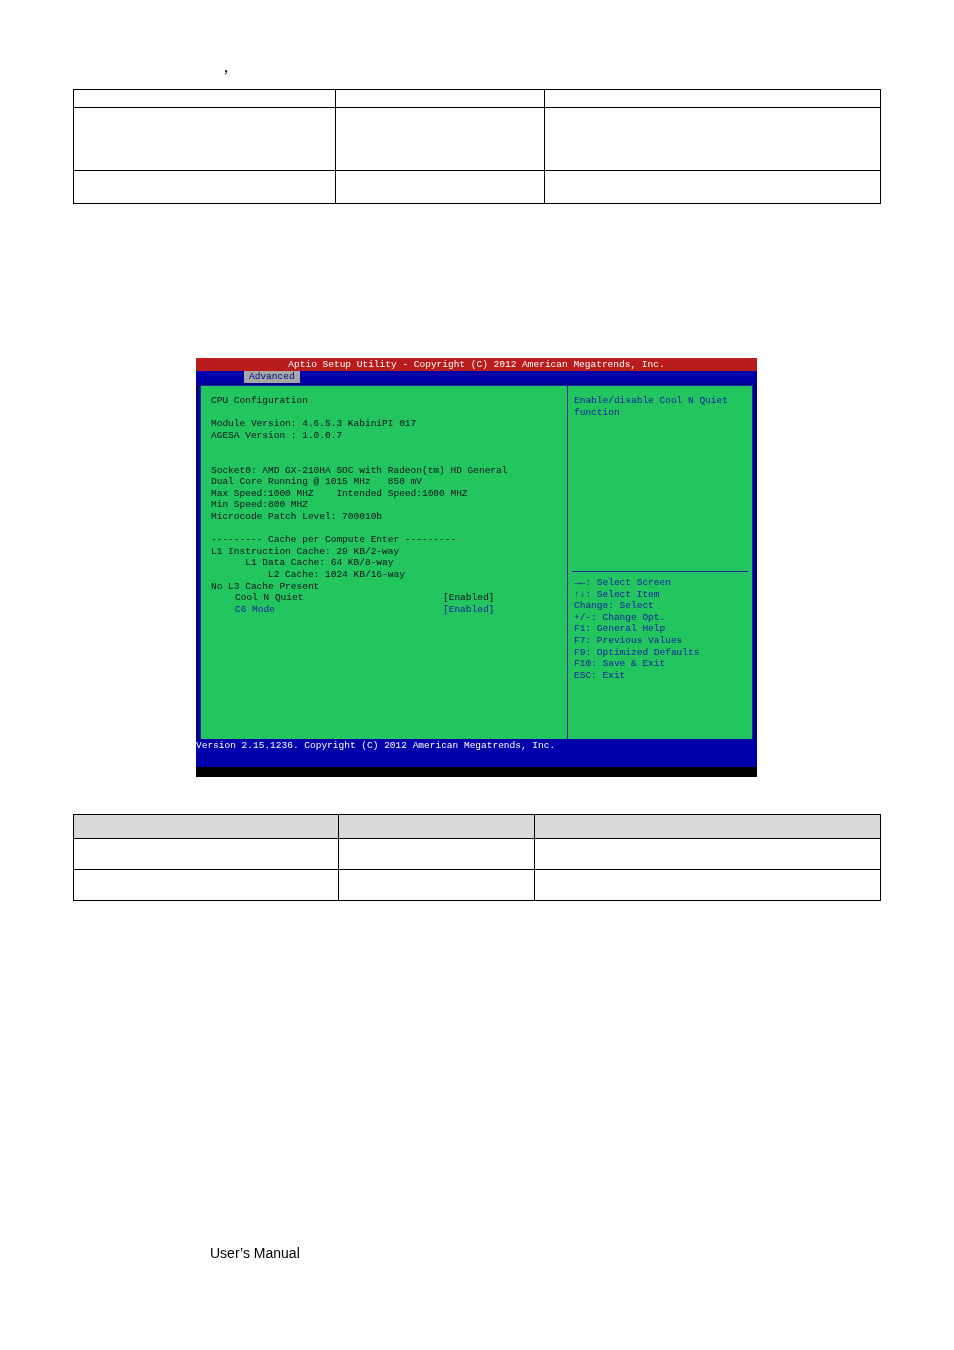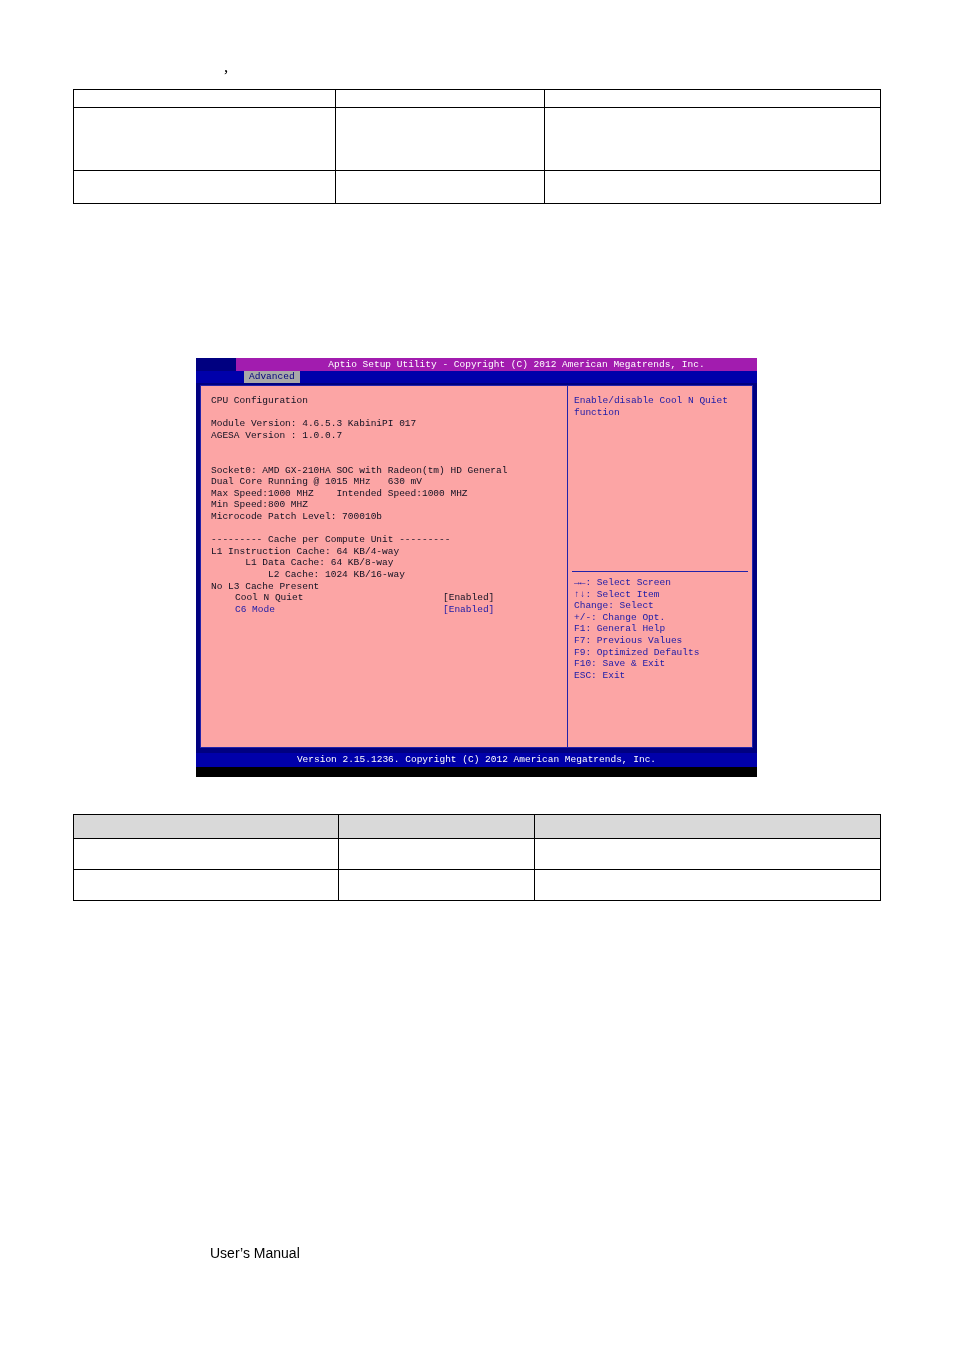--- a/index.html
+++ b/index.html
@@ -66,47 +66,46 @@
     font-family: "Liberation Mono", "DejaVu Sans Mono", monospace;
     font-size: 9.5px;
     line-height: 11.6px;
     color: #ffffff;
     letter-spacing: 0px;
     overflow: hidden;
   }
   .bios-titlebar {
     position: absolute;
     left: 0; top: 0; width: 561px; height: 13px;
-    background: #a21caf;
+    background: #b91c1c;
     color: #ffffff;
     text-align: center;
     line-height: 13px;
     white-space: pre;
-    margin-left: 40px;
   }
   .bios-tabrow {
     position: absolute;
     left: 0; top: 13px; width: 561px; height: 12px;
     background: #0000aa;
   }
   .bios-tab {
     position: absolute;
     left: 48px; top: 0;
     height: 12px;
     padding: 0 5px;
     background: #a8a8a8;
     color: #00007c;
     line-height: 12px;
     white-space: pre;
   }
   .bios-body {
     position: absolute;
     left: 4px; top: 27px;
     width: 553px; height: 363px;
-    background: #fca5a5;
+    background: #22c55e;
     border: 1px solid #2222aa;
   }
   .bios-divider {
     position: absolute;
     left: 366px; top: 0;
     width: 1px; height: 361px;
     background: #2222aa;
   }
 
   .left-pane {
@@ -137,24 +136,24 @@
   .ln.blank { color: transparent; }
   .ln.sel { color: #1a1aa8; }
   .ln.help { color: #1a1aa8; }
 
   .opt-row { white-space: pre; display: block; margin-left: 24px; }
   .opt-name { display: inline-block; width: 208px; }
 
   .bios-footer {
     position: absolute;
     left: 0; bottom: 10px;
-    width: 561px; height: 14px;
+    width: 561px; height: 28px;
     background: #0000aa;
     color: #ffffff;
-    text-align: center;
+    text-align: left;
     line-height: 14px;
     white-space: pre;
   }
   .bios-footer-black {
     position: absolute;
     left: 0; bottom: 0;
     width: 561px; height: 10px;
     background: #000000;
   }
 
@@ -209,27 +208,27 @@
     <div class="bios-divider"></div>
 
     <div class="left-pane">
       <div class="ln">CPU Configuration</div>
       <div class="ln blank">.</div>
       <div class="ln">Module Version: 4.6.5.3 KabiniPI 017</div>
       <div class="ln">AGESA Version : 1.0.0.7</div>
       <div class="ln blank">.</div>
       <div class="ln blank">.</div>
       <div class="ln">Socket0: AMD GX-210HA SOC with Radeon(tm) HD General</div>
-      <div class="ln">Dual Core Running @ 1015 MHz   630 mV</div>
+      <div class="ln">Dual Core Running @ 1015 MHz   850 mV</div>
       <div class="ln">Max Speed:1000 MHZ    Intended Speed:1000 MHZ</div>
       <div class="ln">Min Speed:800 MHZ</div>
       <div class="ln">Microcode Patch Level: 700010b</div>
       <div class="ln blank">.</div>
-      <div class="ln">--------- Cache per Compute Unit ---------</div>
-      <div class="ln">L1 Instruction Cache: 64 KB/4-way</div>
+      <div class="ln">--------- Cache per Compute Enter ---------</div>
+      <div class="ln">L1 Instruction Cache: 29 KB/2-way</div>
       <div class="ln">      L1 Data Cache: 64 KB/8-way</div>
       <div class="ln">          L2 Cache: 1024 KB/16-way</div>
       <div class="ln">No L3 Cache Present</div>
 
       <div class="opt-row ln"><span class="opt-name">Cool N Quiet</span><span>[Enabled]</span></div>
       <div class="opt-row ln sel"><span class="opt-name">C6 Mode</span><span>[Enabled]</span></div>
     </div>
 
     <div class="right-pane">
       <div class="ln help">Enable/disable Cool N Quiet</div>

